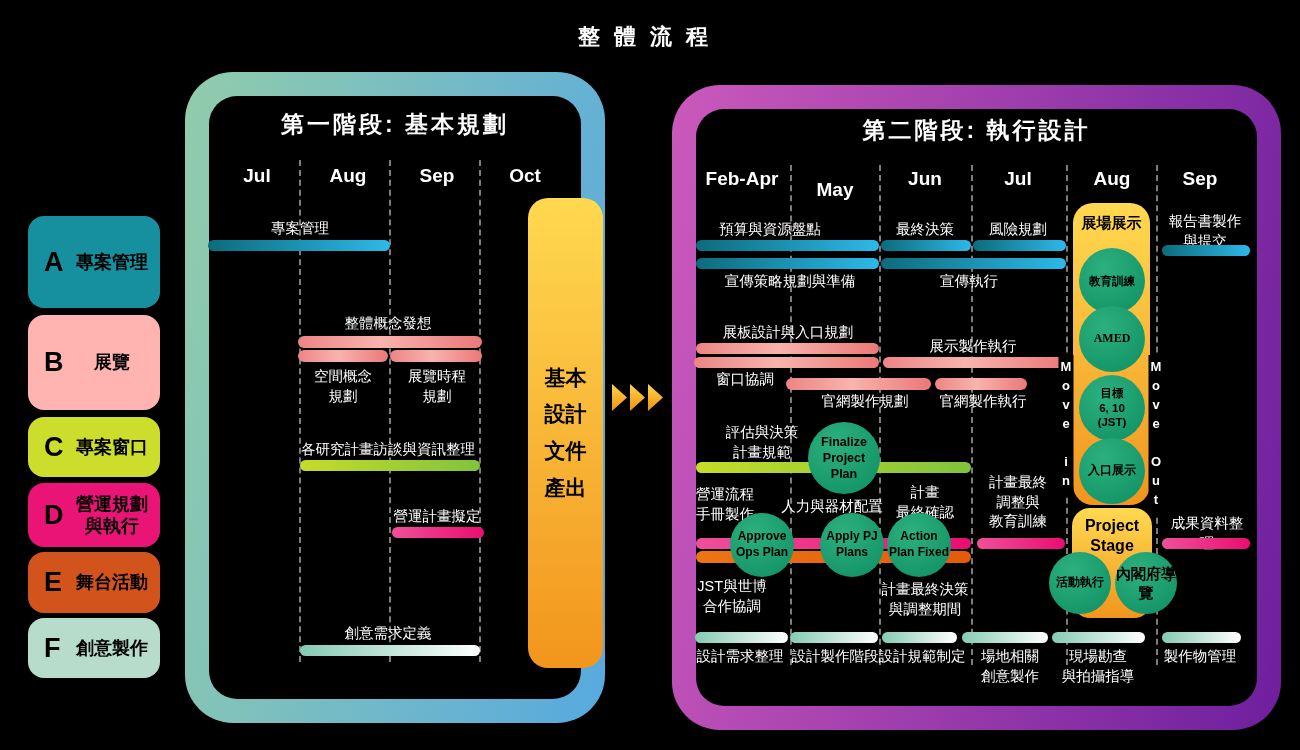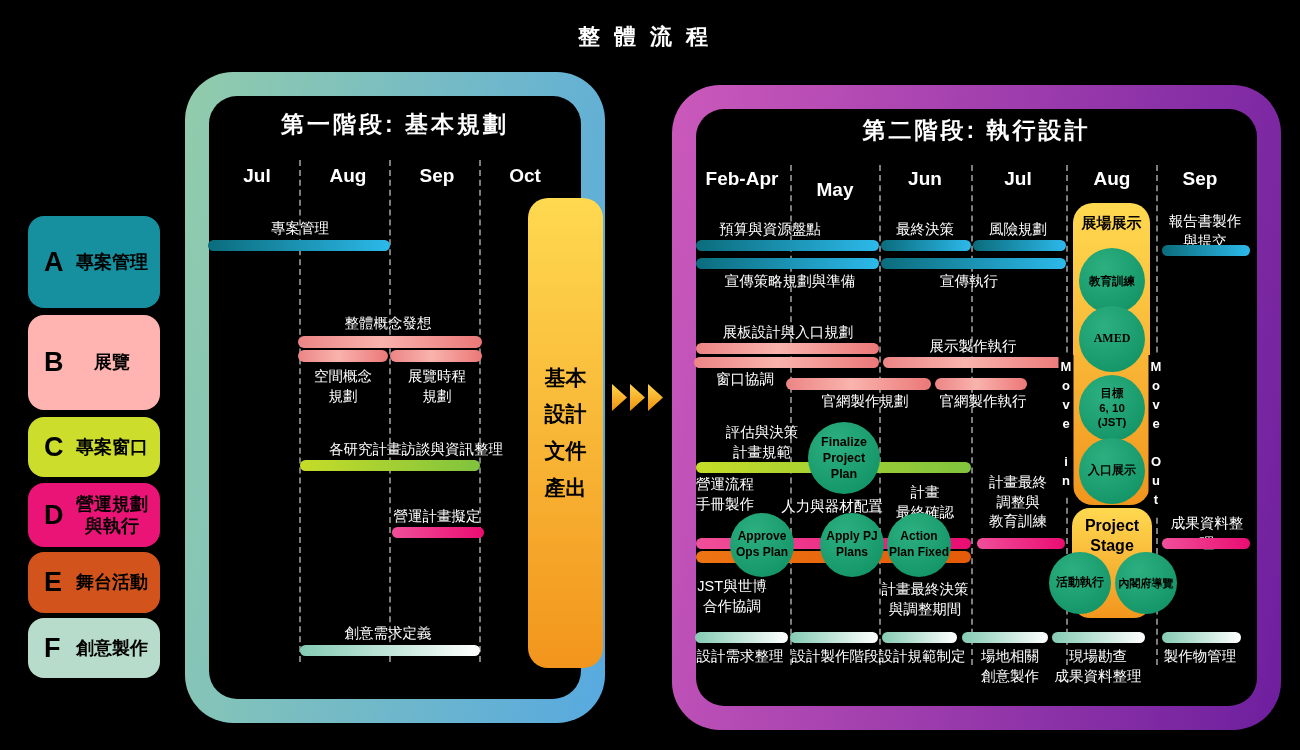--- a/index.html
+++ b/index.html
@@ -99,21 +99,21 @@
 
     <div class="lbl" style="left:203px;top:242px;">整體概念發想</div>
     <div class="bar catB" style="left:113px;top:264px;width:184px;height:12px;"></div>
     <div class="bar catB" style="left:113px;top:278px;width:90px;height:12px;"></div>
     <div class="bar catB" style="left:205px;top:278px;width:92px;height:12px;"></div>
     <div class="lbl" style="left:158px;top:295px;">空間概念
 規劃</div>
     <div class="lbl" style="left:252px;top:295px;">展覽時程
 規劃</div>
 
-    <div class="lbl" style="left:203px;top:368px;margin-left:28px;">各研究計畫訪談與資訊整理</div>
+    <div class="lbl" style="left:203px;top:368px;">各研究計畫訪談與資訊整理</div>
     <div class="bar catC" style="left:115px;top:388px;width:180px;"></div>
 
     <div class="lbl" style="left:252px;top:435px;text-align:center;">營運計畫擬定</div>
     <div class="bar catD" style="left:207px;top:455px;width:92px;"></div>
 
     <div class="lbl" style="left:203px;top:553px;font-family:Liberation Mono, monospace;">創意需求定義</div>
     <div class="bar catF" style="left:115px;top:573px;width:180px;"></div>
 
     <div class="goldbox" style="left:307px;top:126px;width:75px;height:470px;border-radius:20px;margin-left:36px;">
       <div class="oct-text">基本
@@ -169,21 +169,21 @@
     <div class="bar catB" style="left:263px;top:293px;width:92px;height:12px;"></div>
     <div class="lbl" style="left:193px;top:307px;">官網製作規劃</div>
     <div class="lbl" style="left:311px;top:307px;">官網製作執行</div>
 
     <div class="lbl" style="left:90px;top:338px;">評估與決策
 計畫規範</div>
     <div class="bar catC" style="left:24px;top:377px;width:275px;"></div>
     <div class="circle" style="left:136px;top:337px;width:72px;height:72px;font-size:12.5px;">Finalize
 Project
 Plan</div>
-    <div class="lbl" style="left:53px;top:390px;">營運流程
+    <div class="lbl" style="left:53px;top:400px;">營運流程
 手冊製作</div>
     <div class="lbl" style="left:160px;top:412px;">人力與器材配置</div>
     <div class="lbl" style="left:253px;top:398px;">計畫
 最終確認</div>
     <div class="lbl" style="left:346px;top:388px;">計畫最終
 調整與
 教育訓練</div>
 
     <div class="lbl" style="left:535px;top:429px;">成果資料整理</div>
     <div class="bar catD" style="left:24px;top:453px;width:275px;"></div>
@@ -206,37 +206,37 @@
     <div class="bar catF" style="left:210px;top:547px;width:75px;"></div>
     <div class="bar catF" style="left:290px;top:547px;width:86px;"></div>
     <div class="bar catF" style="left:380px;top:547px;width:93px;"></div>
     <div class="bar catF" style="left:490px;top:547px;width:79px;"></div>
     <div class="lbl" style="left:68px;top:562px;">設計需求整理</div>
     <div class="lbl" style="left:163px;top:562px;">設計製作階段</div>
     <div class="lbl" style="left:250px;top:562px;">設計規範制定</div>
     <div class="lbl" style="left:338px;top:562px;">場地相關
 創意製作</div>
     <div class="lbl" style="left:426px;top:562px;">現場勘查
-成果資料整理</div>
+與拍攝指導</div>
     <div class="lbl" style="left:528px;top:562px;">製作物管理</div>
 
     <div class="goldbox" style="left:401px;top:118px;width:77px;height:302px;border-radius:20px;">
       <div class="boxtitle" style="top:11px;font-size:15px;">展場展示</div>
     </div>
     <div class="circle" style="left:407px;top:163px;width:66px;height:66px;font-size:11.5px;">教育訓練</div>
     <div class="circle" style="left:407px;top:221px;width:66px;height:66px;font-family:Liberation Serif, serif;">AMED</div>
     <div class="circle" style="left:407px;top:290px;width:66px;height:66px;font-size:11.5px;">目標
 6, 10
 (JST)</div>
     <div class="circle" style="left:407px;top:353px;width:66px;height:66px;">入口展示</div>
 
     <div class="goldbox" style="left:400px;top:423px;width:80px;height:110px;border-radius:18px;">
       <div class="boxtitle" style="top:8px;font-size:16px;line-height:1.25;">Project
 Stage</div>
     </div>
     <div class="circle" style="left:377px;top:467px;width:62px;height:62px;">活動執行</div>
-    <div class="circle" style="left:443px;top:467px;width:62px;height:62px;font-size:11px;">內閣府導覽</div>
+    <div class="circle" style="left:443px;top:467px;width:62px;height:62px;font-size:15px;">內閣府導覽</div>
 
     <div class="vtext" style="left:394px;top:270px;">Move in</div>
     <div class="vtext" style="left:484px;top:270px;">Move Out</div>
   </div>
 
 </div>
 
 </body></html>

